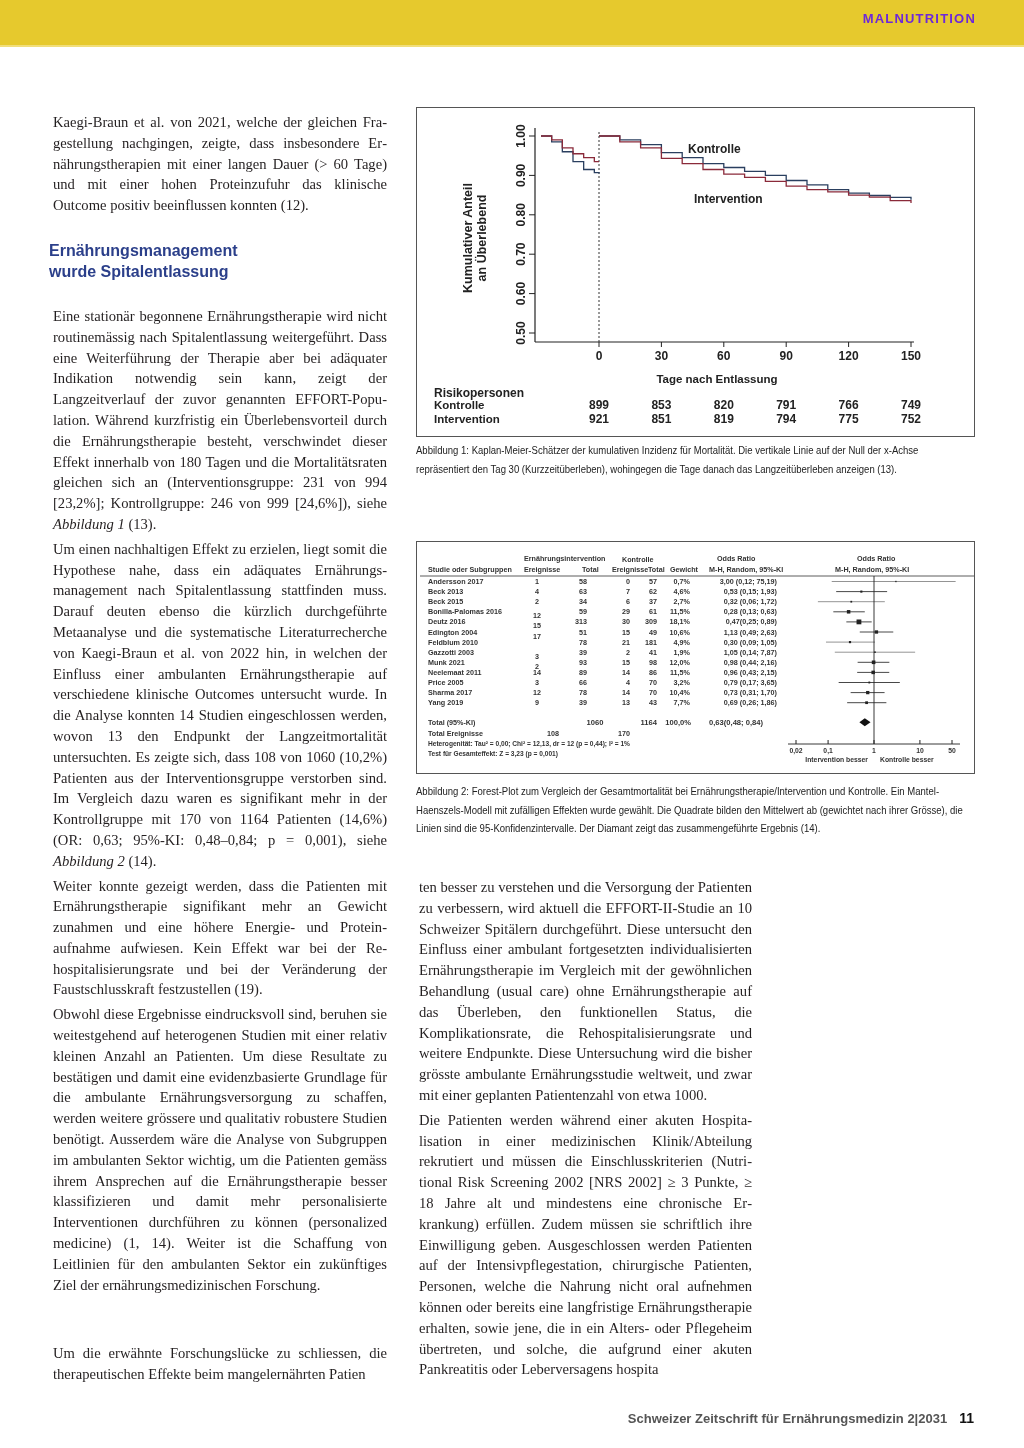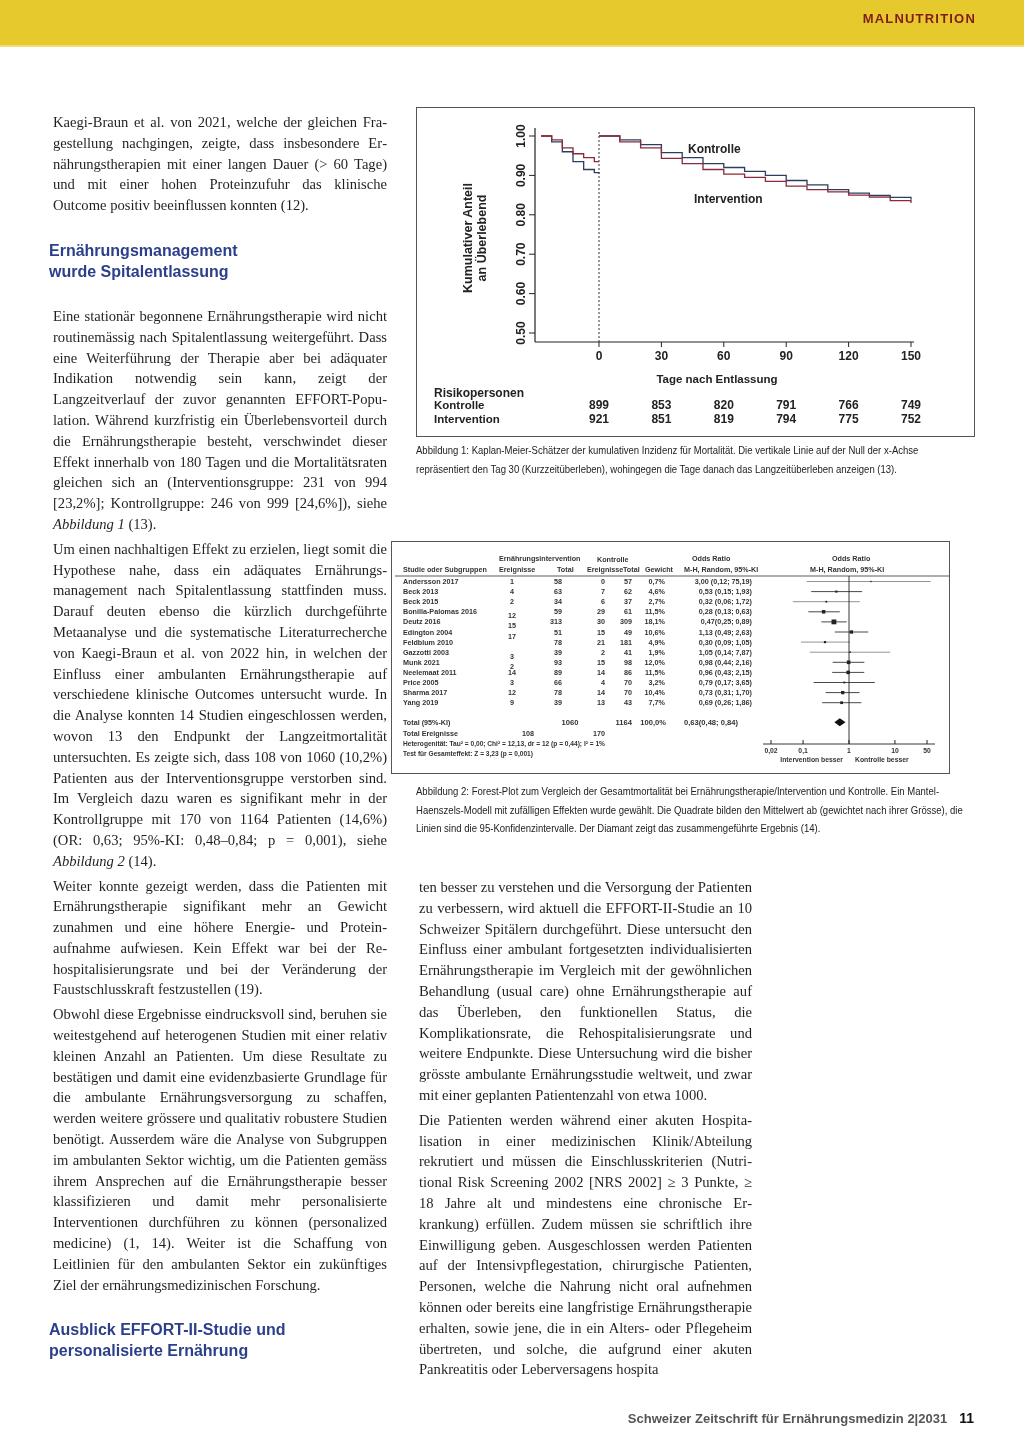--- a/index.html
+++ b/index.html
@@ -1,30 +1,30 @@
 <!DOCTYPE html>
 <html><head>
 <meta charset="utf-8">
 <style>
   * { margin:0; padding:0; box-sizing:border-box; }
   html, body { width:1024px; height:1448px; background:#fff; overflow:hidden; }
   body { position:relative; font-family:"Liberation Serif", serif; color:#231f20; }
   .topbar { position:absolute; left:0; top:0; width:1024px; height:47px; background:#e6c92d; border-bottom:2px solid #f1de7a; }
-  .topbar .section { position:absolute; right:48px; top:11px; font-family:"Liberation Sans", sans-serif; font-weight:bold; font-size:13px; letter-spacing:1.2px; color:#7f1d1d; }
+  .topbar .section { position:absolute; right:48px; top:11px; font-family:"Liberation Sans", sans-serif; font-weight:bold; font-size:13px; letter-spacing:1.2px; color:#6d28d9; }
   .col { position:absolute; font-size:14.6px; line-height:20.8px; text-align:justify; hyphens:manual; }
   .col p { margin:4px; }
   .col-left { left:49px; top:108px; width:342px; }
   .col-right { left:415px; top:873px; width:341px; }
   h2.head { font-family:"Liberation Sans", sans-serif; font-weight:bold; font-size:16px; line-height:21px; color:#2b3f8a; text-align:left; }
   .gap1 { height:20px; }
   .gap2 { height:20px; }
   em { font-style:italic; }
   .figbox { position:absolute; border:1px solid #555; background:#fff; }
   .fig1 { left:416px; top:107px; width:559px; height:330px; }
-  .fig2 { left:391px; top:541px; width:559px; height:233px; }
+  .fig2 { left:416px; top:541px; width:559px; height:233px; }
   .caption { position:absolute; font-family:"Liberation Sans", sans-serif; font-size:10.6px; line-height:18.5px; color:#222; text-align:left; transform:scaleX(0.9); transform-origin:left top; }
   .cap1 { left:416px; top:441px; width:620px; }
   .cap2 { left:416px; top:782px; width:620px; }
   svg text { font-family:"Liberation Sans", sans-serif; }
   .footer { position:absolute; right:50px; top:1410px; font-family:"Liberation Sans", sans-serif; font-size:13px; color:#555; font-weight:bold; }
   .footer .pg { color:#111; font-size:14px; margin-left:12px; }
 </style>
 </head>
 <body>
 
@@ -35,22 +35,22 @@
 <div class="col col-left">
   <p>Kaegi-Braun et al. von 2021, welche der gleichen Fra­gestellung nachgingen, zeigte, dass insbesondere Er­nährungstherapien mit einer langen Dauer (&gt; 60 Tage) und mit einer hohen Proteinzufuhr das klini­sche Outcome positiv beeinflussen konnten (12).</p>
   <div class="gap1"></div>
   <h2 class="head" style="width:230px;">Ernährungsmanagement wurde Spitalentlassung</h2>
   <div class="gap2"></div>
   <p><span>Eine stationär begonnene Ernährungstherapie wird nicht routinemässig nach Spitalentlassung weiterge­führt. Dass eine Weiterführung der Therapie aber bei adäquater Indikation notwendig sein kann, zeigt der Langzeitverlauf der zuvor genannten EFFORT-Popu­lation. Während kurzfristig ein Überlebensvorteil durch die Ernährungstherapie besteht, verschwindet dieser Effekt innerhalb von 180 Tagen und die Morta­litätsraten gleichen sich an (Interventionsgruppe: 231 von 994 [23,2%]; Kontrollgruppe: 246 von 999 [24,6%]), siehe </span><em>Abbildung 1</em><span> (13).</span></p>
   <p><span>Um einen nachhaltigen Effekt zu erzielen, liegt somit die Hypothese nahe, dass ein adäquates Ernährungs­management nach Spitalentlassung stattfinden muss. Darauf deuten ebenso die kürzlich durchgeführte Metaanalyse und die systematische Literaturrecher­che von Kaegi-Braun et al. von 2022 hin, in welchen der Einfluss einer ambulanten Ernährungstherapie auf verschiedene klinische Outcomes untersucht wurde. In die Analyse konnten 14 Studien einge­schlossen werden, wovon 13 den Endpunkt der Lang­zeitmortalität untersuchten. Es zeigte sich, dass 108 von 1060 (10,2%) Patienten aus der Interventions­gruppe verstorben sind. Im Vergleich dazu waren es signifikant mehr in der Kontrollgruppe mit 170 von 1164 Patienten (14,6%) (OR: 0,63; 95%-KI: 0,48–0,84; p = 0,001), siehe </span><em>Abbildung 2</em><span> (14).</span></p>
   <p>Weiter konnte gezeigt werden, dass die Patienten mit Ernährungstherapie signifikant mehr an Gewicht zunahmen und eine höhere Energie- und Protein­aufnahme aufwiesen. Kein Effekt war bei der Re­hospitalisierungsrate und bei der Veränderung der Faustschlusskraft festzustellen (19).</p>
   <p>Obwohl diese Ergebnisse eindrucksvoll sind, beruhen sie weitestgehend auf heterogenen Studien mit einer relativ kleinen Anzahl an Patienten. Um diese Resultate zu bestätigen und damit eine evidenzbasierte Grundlage für die ambulante Ernährungsversorgung zu schaffen, werden weitere grössere und qualitativ robustere Studien benötigt. Ausserdem wäre die Analyse von Subgruppen im ambulanten Sektor wichtig, um die Patienten gemäss ihrem Ansprechen auf die Ernäh­rungstherapie besser klassifizieren und damit mehr per­sonalisierte Interventionen durchführen zu können (personalized medicine) (1, 14). Weiter ist die Schaffung von Leitlinien für den ambulanten Sektor ein zukünfti­ges Ziel der ernährungsmedizinischen Forschung.</p>
   <div class="gap1"></div>
-  <h2 class="head" style="width:260px;">Ausblick EFFORT-II-Studie und personalisierte Ernährung</h2>
   <div class="gap2"></div>
+  <p>Um die erwähnte Forschungslücke zu schliessen, die therapeutischen Effekte beim mangelernährten Patien­</p>
 </div>
 
 <div class="col col-right">
   <p>ten besser zu verstehen und die Versorgung der Patienten zu verbessern, wird aktuell die EFFORT-II-Studie an 10 Schweizer Spitälern durchgeführt. Diese unter­sucht den Einfluss einer ambulant fortgesetzten indi­vidualisierten Ernährungstherapie im Vergleich mit der gewöhnlichen Behandlung (usual care) ohne Er­nährungstherapie auf das Überleben, den funk­tionellen Status, die Komplikationsrate, die Rehospi­talisierungsrate und weitere Endpunkte. Diese Untersuchung wird die bisher grösste ambulante Ernährungsstudie weltweit, und zwar mit einer ge­planten Patientenzahl von etwa 1000.</p>
   <p>Die Patienten werden während einer akuten Hospita­lisation in einer medizinischen Klinik/Abteilung rekrutiert und müssen die Einschlusskriterien (Nutri­tional Risk Screening 2002 [NRS 2002] ≥ 3 Punkte, ≥ 18 Jahre alt und mindestens eine chronische Er­krankung) erfüllen. Zudem müssen sie schriftlich ihre Einwilligung geben. Ausgeschlossen werden Patienten auf der Intensivpflegestation, chirurgische Patienten, Personen, welche die Nahrung nicht oral aufnehmen können oder bereits eine langfristige Ernährungsthe­rapie erhalten, sowie jene, die in ein Alters- oder Pflegeheim übertreten, und solche, die aufgrund einer akuten Pankreatitis oder Leberversagens hospita­</p>
 </div>
 
 <div class="figbox fig1">
   <svg id="km" width="557" height="328">
       <line x1="118" y1="20" x2="118" y2="234" stroke="#222" stroke-width="1.2"></line>

